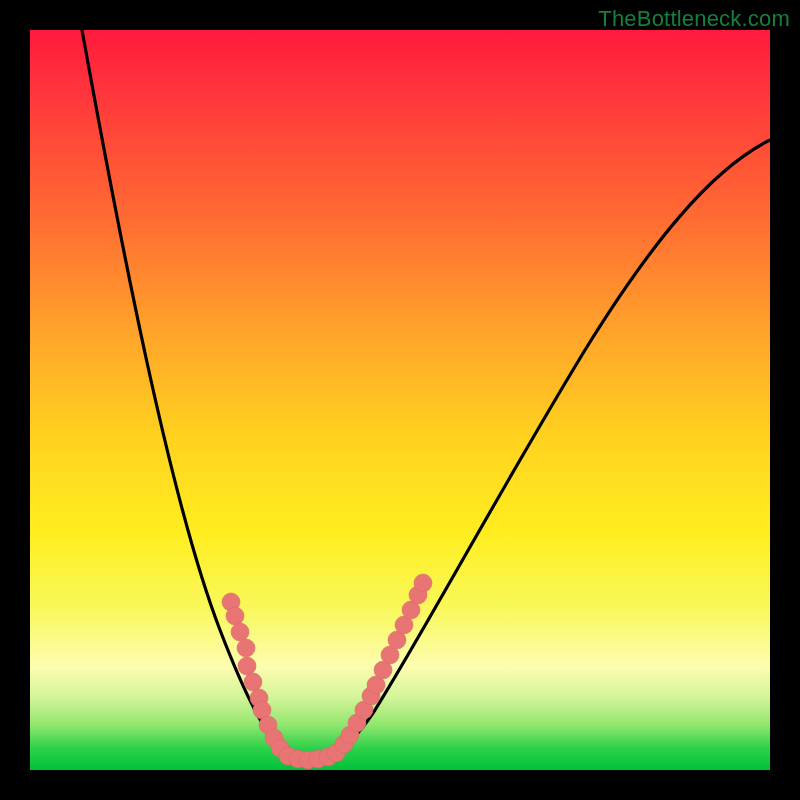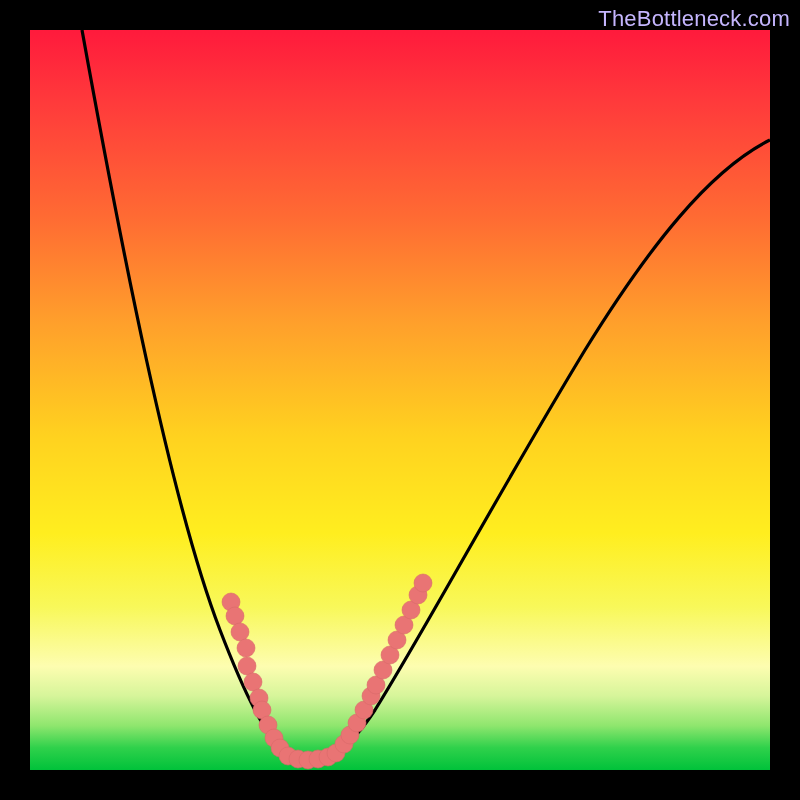--- a/index.html
+++ b/index.html
@@ -44,21 +44,21 @@
     position: absolute;
     left: 0; top: 0;
     width: 740px;
     height: 740px;
     pointer-events: none;
   }
   .watermark {
     position: absolute;
     top: 6px;
     right: 10px;
-    color: #c4b5fd;
+    color: #15803d;
     font-size: 22px;
     letter-spacing: 0.2px;
     font-weight: 500;
     user-select: none;
   }
 </style>
 </head>
 <body>
 <div class="frame">
 

